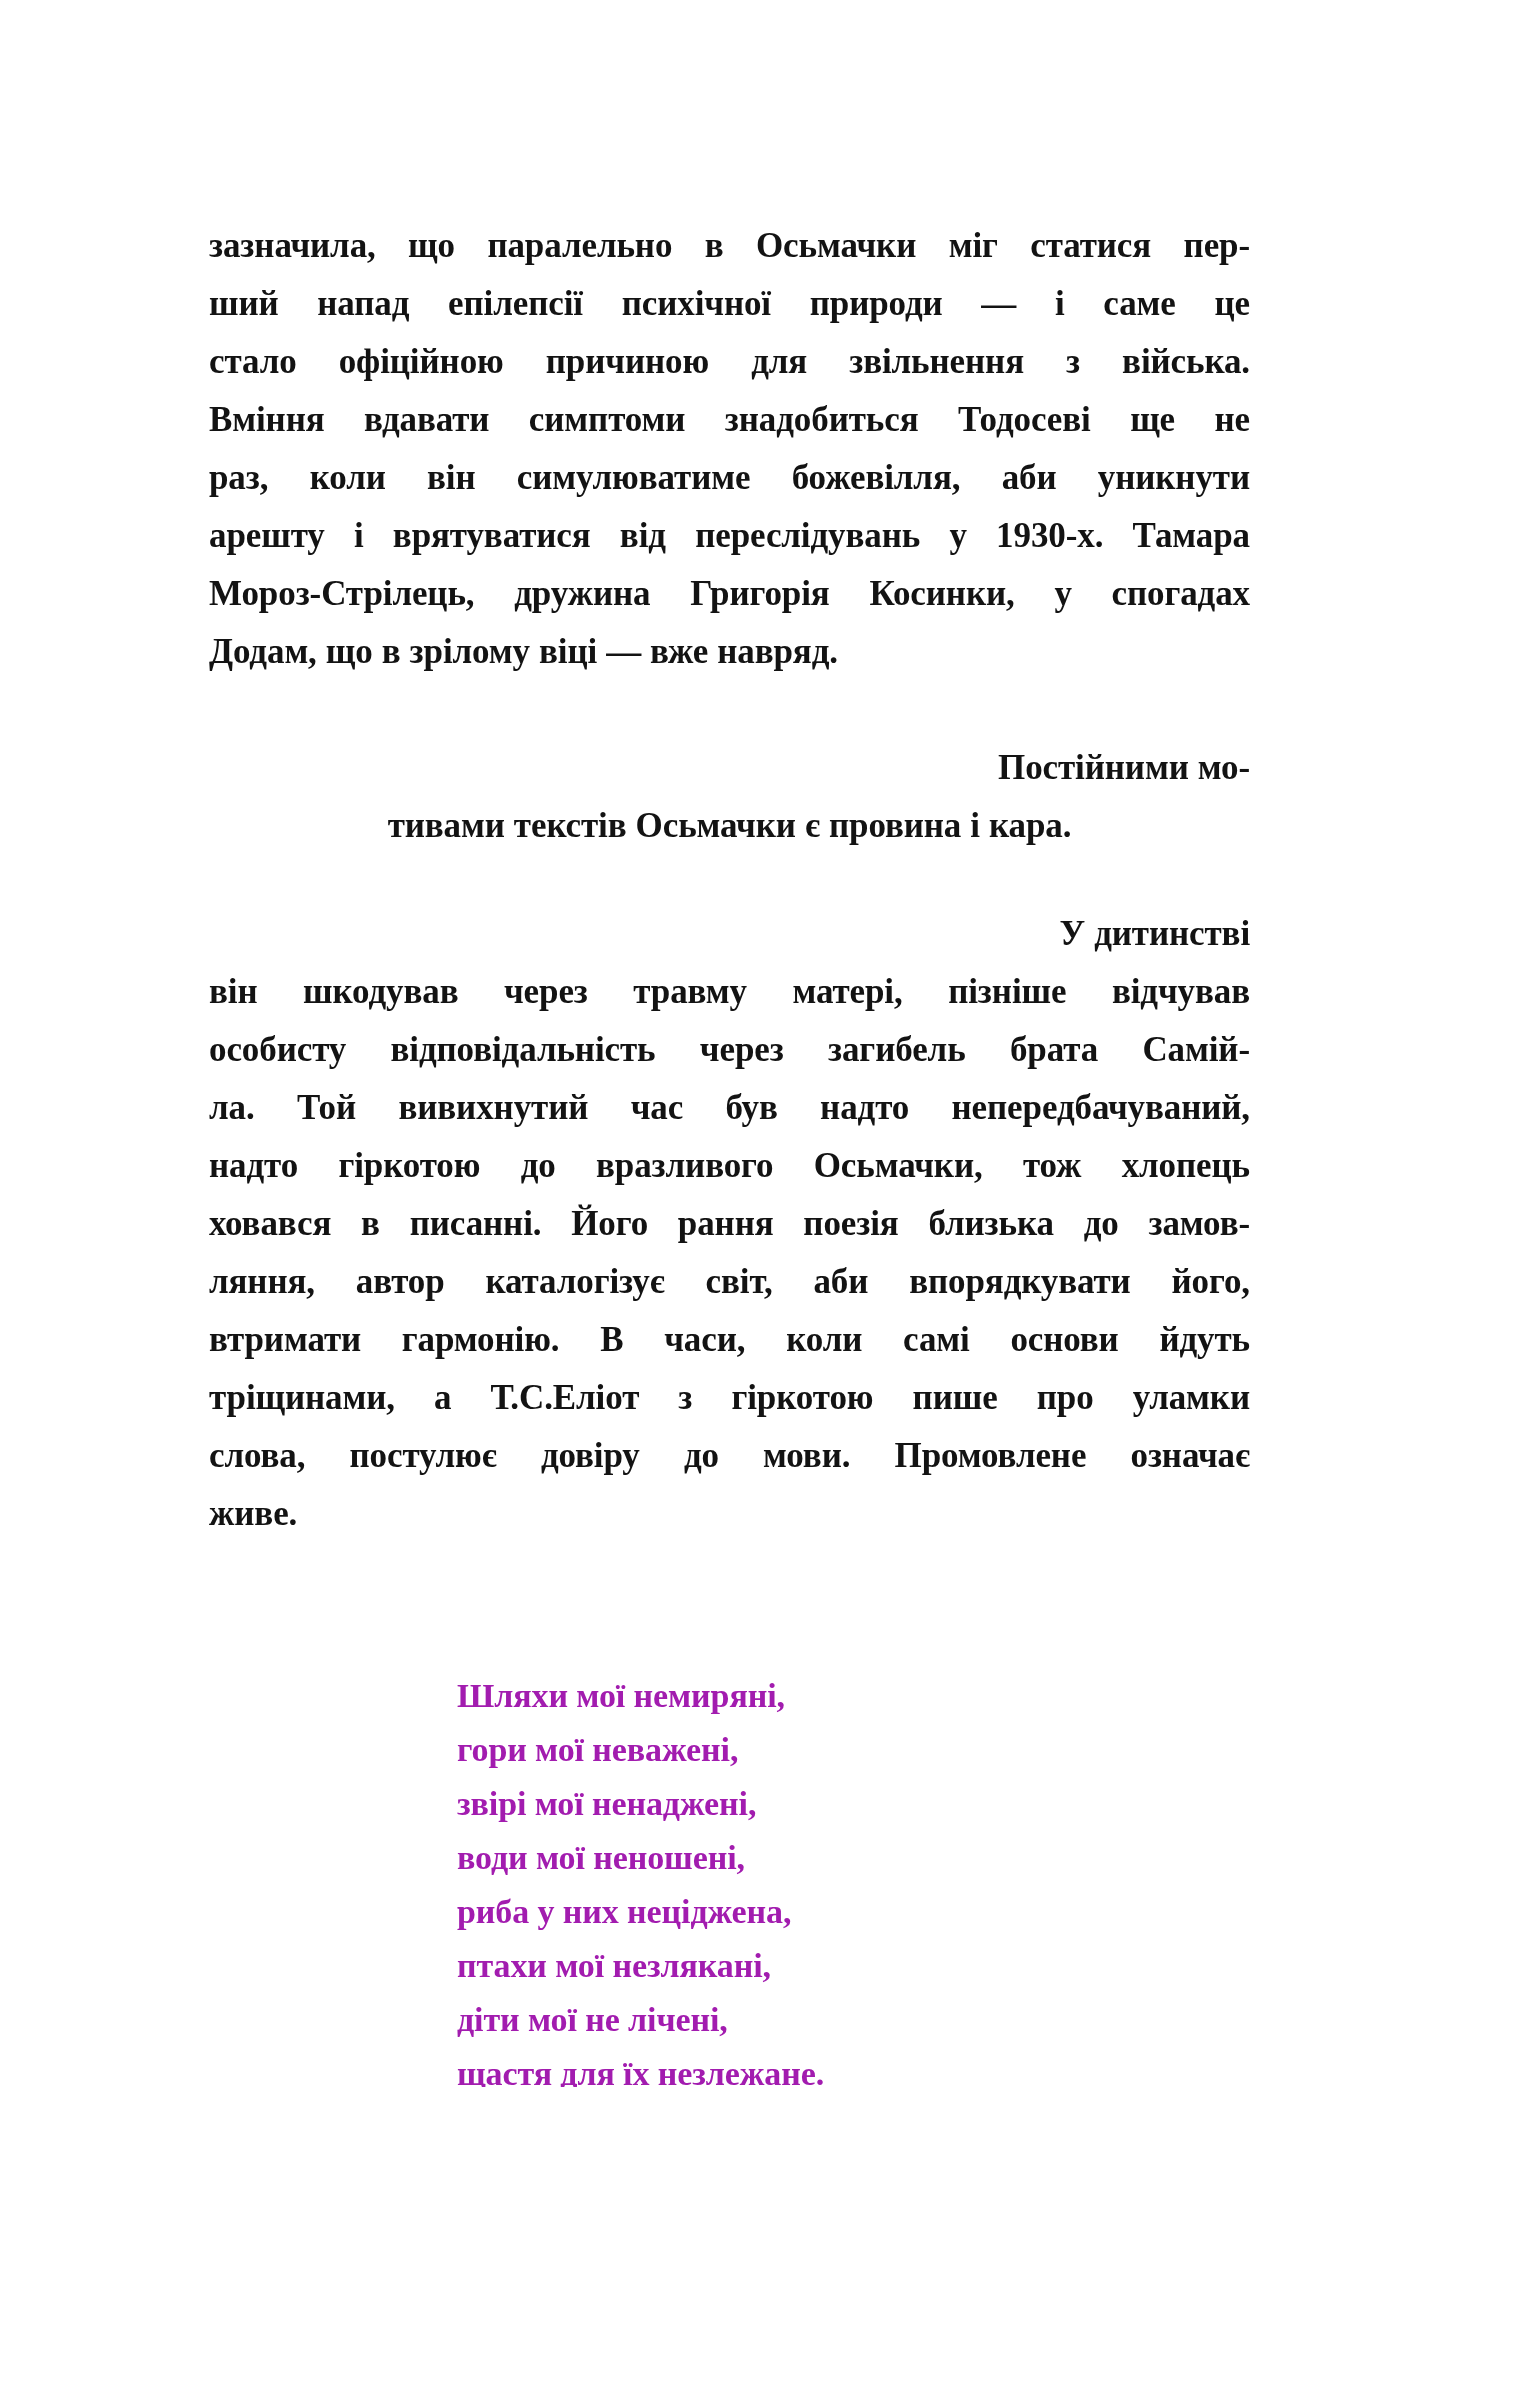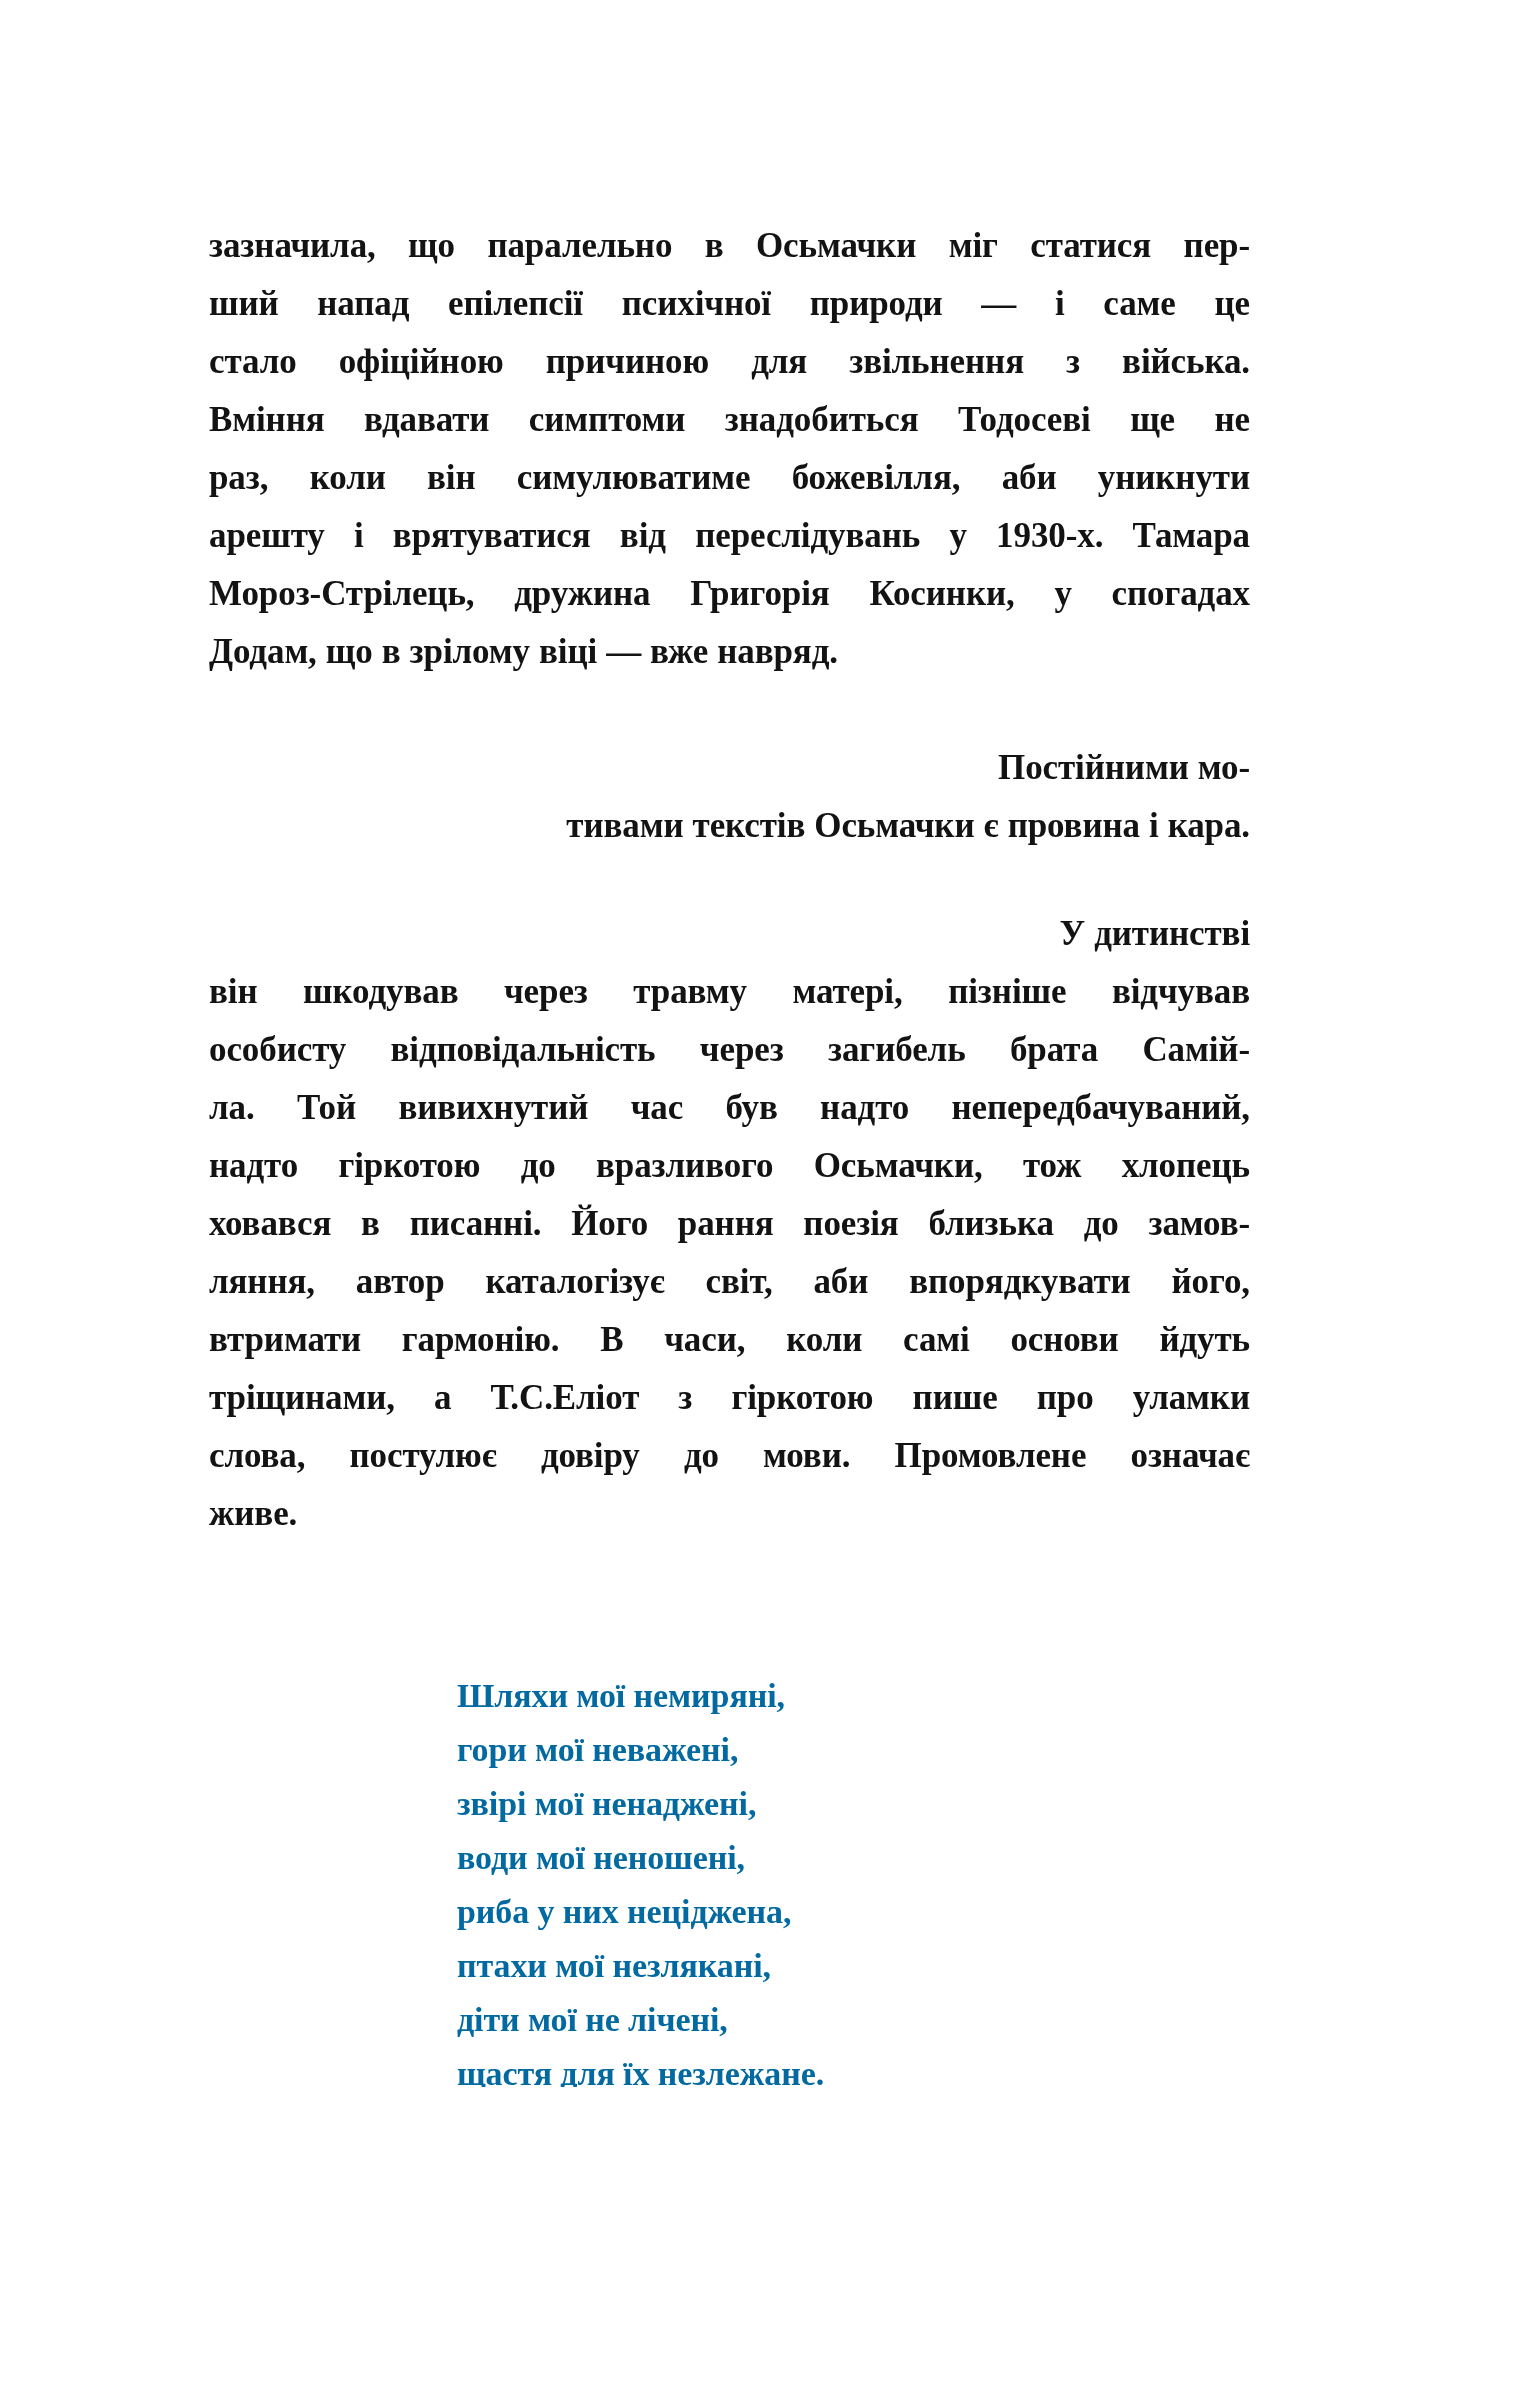--- a/index.html
+++ b/index.html
@@ -67,39 +67,39 @@
   }
   .marked .ul {
     text-decoration-thickness: 3.2px;
     text-underline-offset: 10.4px;
     text-decoration-color: #3a3a3a;
   }
   .marked .row-1 {
     text-align: right;
   }
   .marked .row-2 {
-    text-align: right;
+    text-align: center;
   }
 
   
   .hang-indent .ln.first {
     text-align: right;
   }
 
   
   .poem {
     position: absolute;
     left: 457px;
     top: 1669px;
     width: 607px;
     margin: 0;
     font-size: 34px;
     line-height: 54px;
     font-weight: 700;
-    color: #0369a1;
+    color: #a21caf;
     letter-spacing: -0.1px;
   }
   .poem .verse {
     display: block;
     white-space: pre;
     text-align: left;
   }
 
   
   .folio {

